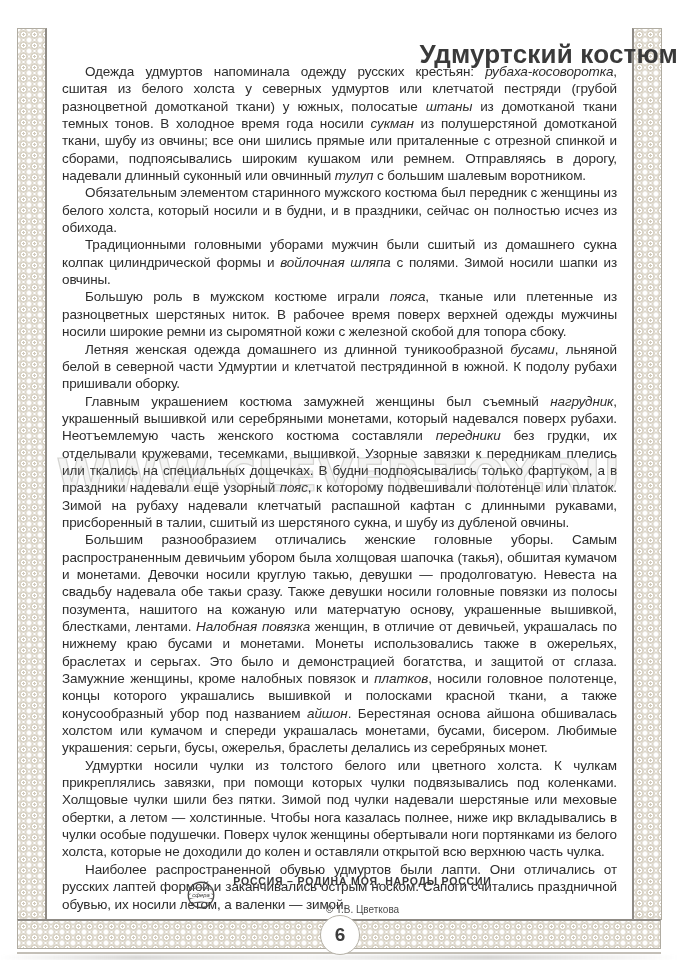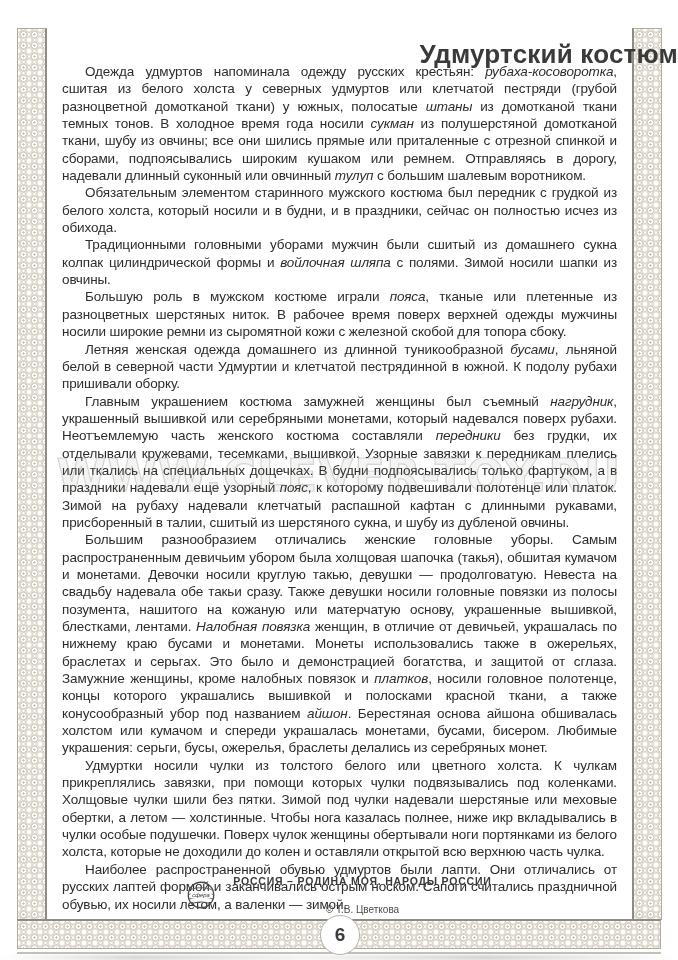--- a/index.html
+++ b/index.html
@@ -61,21 +61,21 @@
   <div class="lace strip-left"></div>
   <div class="lace strip-right"></div>
   <div class="lace strip-bottom"></div>
   <div class="bottom-line"></div>
   <div class="edge-smudge"></div>
 
   <h1 class="title">Удмуртский костюм</h1>
 
   <div class="body" id="paragraphs">
       <p><span>Одежда удмуртов напоминала одежду русских крестьян: </span><em>рубаха-косоворотка</em><span>, сшитая из белого холста у северных удмуртов или клетчатой пестряди (грубой разноцветной домотканой ткани) у южных, полосатые </span><em>штаны</em><span> из домотканой ткани темных тонов. В холодное время года носили </span><em>сукман</em><span> из полушерстяной домотканой ткани, шубу из овчины; все они шились прямые или приталенные с отрезной спинкой и сборами, подпоясывались широким кушаком или ремнем. Отправляясь в дорогу, надевали длинный суконный или овчинный </span><em>тулуп</em><span> с большим шалевым воротником.</span></p>
-      <p><span>Обязательным элементом старинного мужского костюма был передник с грудкой из белого холста, который носили и в будни, и в праздники, сейчас он полностью исчез из обихода.</span></p>
+      <p><span>Обязательным элементом старинного мужского костюма был передник с женщины из белого холста, который носили и в будни, и в праздники, сейчас он полностью исчез из обихода.</span></p>
       <p><span>Традиционными головными уборами мужчин были сшитый из домашнего сукна колпак цилиндрической формы и </span><em>войлочная шляпа</em><span> с полями. Зимой носили шапки из овчины.</span></p>
       <p><span>Большую роль в мужском костюме играли </span><em>пояса</em><span>, тканые или плетенные из разноцветных шерстяных ниток. В рабочее время поверх верхней одежды мужчины носили широкие ремни из сыромятной кожи с железной скобой для топора сбоку.</span></p>
       <p><span>Летняя женская одежда домашнего из длинной туникообразной </span><em>бусами</em><span>, льняной белой в северной части Удмуртии и клетчатой пестрядинной в южной. К подолу рубахи пришивали оборку.</span></p>
       <p><span>Главным украшением костюма замужней женщины был съемный </span><em>нагрудник</em><span>, украшенный вышивкой или серебряными монетами, который надевался поверх рубахи. Неотъемлемую часть женского костюма составляли </span><em>передники</em><span> без грудки, их отделывали кружевами, тесемками, вышивкой. Узорные завязки к передникам плелись или ткались на специальных дощечках. В будни подпоясывались только фартуком, а в праздники надевали еще узорный </span><em>пояс</em><span>, к которому подвешивали полотенце или платок. Зимой на рубаху надевали клетчатый распашной кафтан с длинными рукавами, присборенный в талии, сшитый из шерстяного сукна, и шубу из дубленой овчины.</span></p>
       <p><span>Большим разнообразием отличались женские головные уборы. Самым распространенным девичьим убором была холщовая шапочка (такья), обшитая кумачом и монетами. Девочки носили круглую такью, девушки — продолговатую. Невеста на свадьбу надевала обе такьи сразу. Также девушки носили головные повязки из полосы позумента, нашитого на кожаную или матерчатую основу, украшенные вышивкой, блестками, лентами. </span><em>Налобная повязка</em><span> женщин, в отличие от девичьей, украшалась по нижнему краю бусами и монетами. Монеты использовались также в ожерельях, браслетах и серьгах. Это было и демонстрацией богатства, и защитой от сглаза. Замужние женщины, кроме налобных повязок и </span><em>платков</em><span>, носили головное полотенце, концы которого украшались вышивкой и полосками красной ткани, а также конусообразный убор под названием </span><em>айшон</em><span>. Берестяная основа айшона обшивалась холстом или кумачом и спереди украшалась монетами, бусами, бисером. Любимые украшения: серьги, бусы, ожерелья, браслеты делались из серебряных монет.</span></p>
       <p><span>Удмуртки носили чулки из толстого белого или цветного холста. К чулкам прикреплялись завязки, при помощи которых чулки подвязывались под коленками. Холщовые чулки шили без пятки. Зимой под чулки надевали шерстяные или меховые обертки, а летом — холстинные. Чтобы нога казалась полнее, ниже икр вкладывались в чулки особые подушечки. Поверх чулок женщины обертывали ноги портянками из белого холста, которые не доходили до колен и оставляли открытой всю верхнюю часть чулка.</span></p>
       <p><span>Наиболее распространенной обувью удмуртов были лапти. Они отличались от русских лаптей формой и заканчивались острым носком. Сапоги считались праздничной обувью, их носили летом, а валенки — зимой.</span></p>
     </div>
 
   <div class="watermark">WWW.CLEVER-TOY.RU</div>

